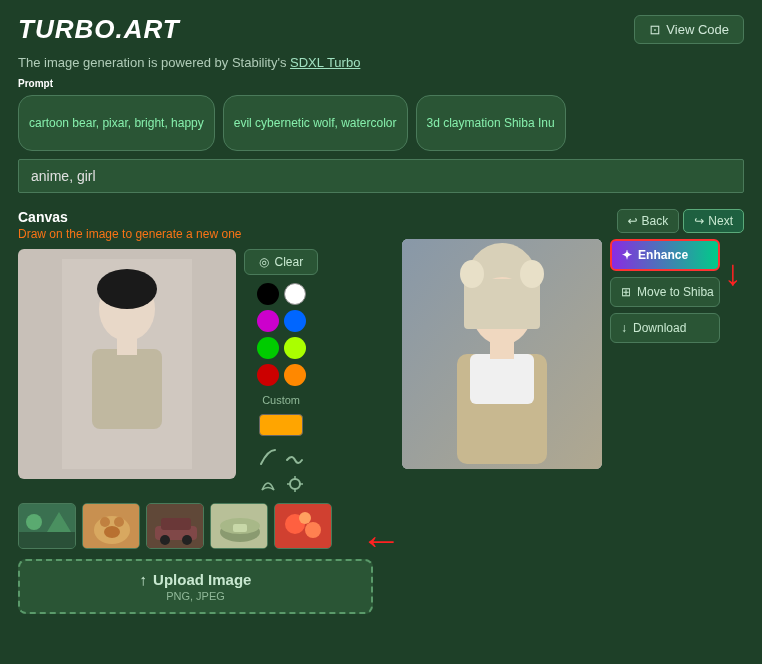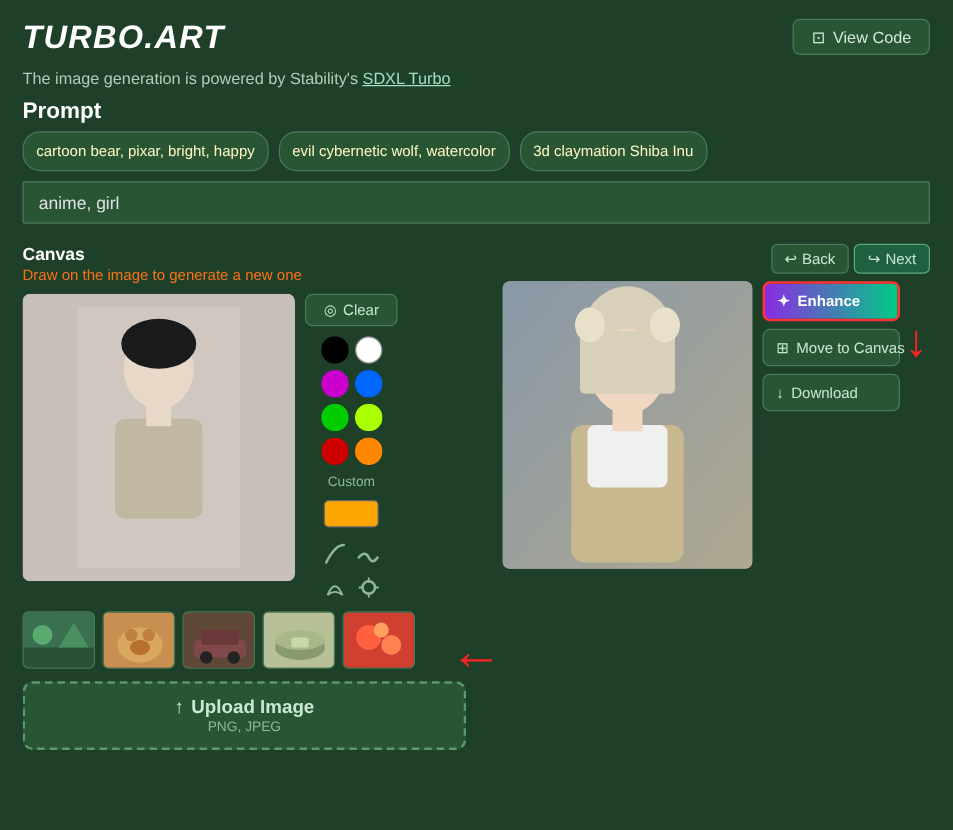--- a/index.html
+++ b/index.html
@@ -50,37 +50,37 @@
       color: #a0e0c0;
       text-decoration: underline;
     }
 
     .prompt-section {
       padding: 0 18px 8px 18px;
     }
 
     .prompt-label {
       font-weight: 700;
-      font-size: 18px;
+      font-size: 10px;
       margin-bottom: 6px;
       color: #ffffff;
     }
 
     .prompt-chips {
       display: flex;
       gap: 8px;
       flex-wrap: wrap;
       margin-bottom: 8px;
     }
 
     .chip {
       background: #2a5535;
       border: 1px solid #4a7a5a;
-      color: #fef9c3;
-      padding: 8px 10px;
+      color: #86efac;
+      padding: 20px 10px;
       border-radius: 14px;
       font-size: 12px;
     }
 
     .prompt-input {
       width: 100%;
       background: #2a5535;
       border: 1px solid #4a7a5a;
       color: #e0e0e0;
       padding: 8px 12px;
@@ -616,21 +616,21 @@
           </div>
         </div>
 
         <div class="action-buttons">
           <button class="action-btn enhance">
             <span>✦</span>
             <span>Enhance</span>
           </button>
           <button class="action-btn">
             <span>⊞</span>
-            <span>Move to Canvas</span>
+            <span>Move to Shiba</span>
           </button>
           <button class="action-btn">
             <span>↓</span>
             <span>Download</span>
           </button>
         </div>
       </div>
     </div>
   </div>
 

